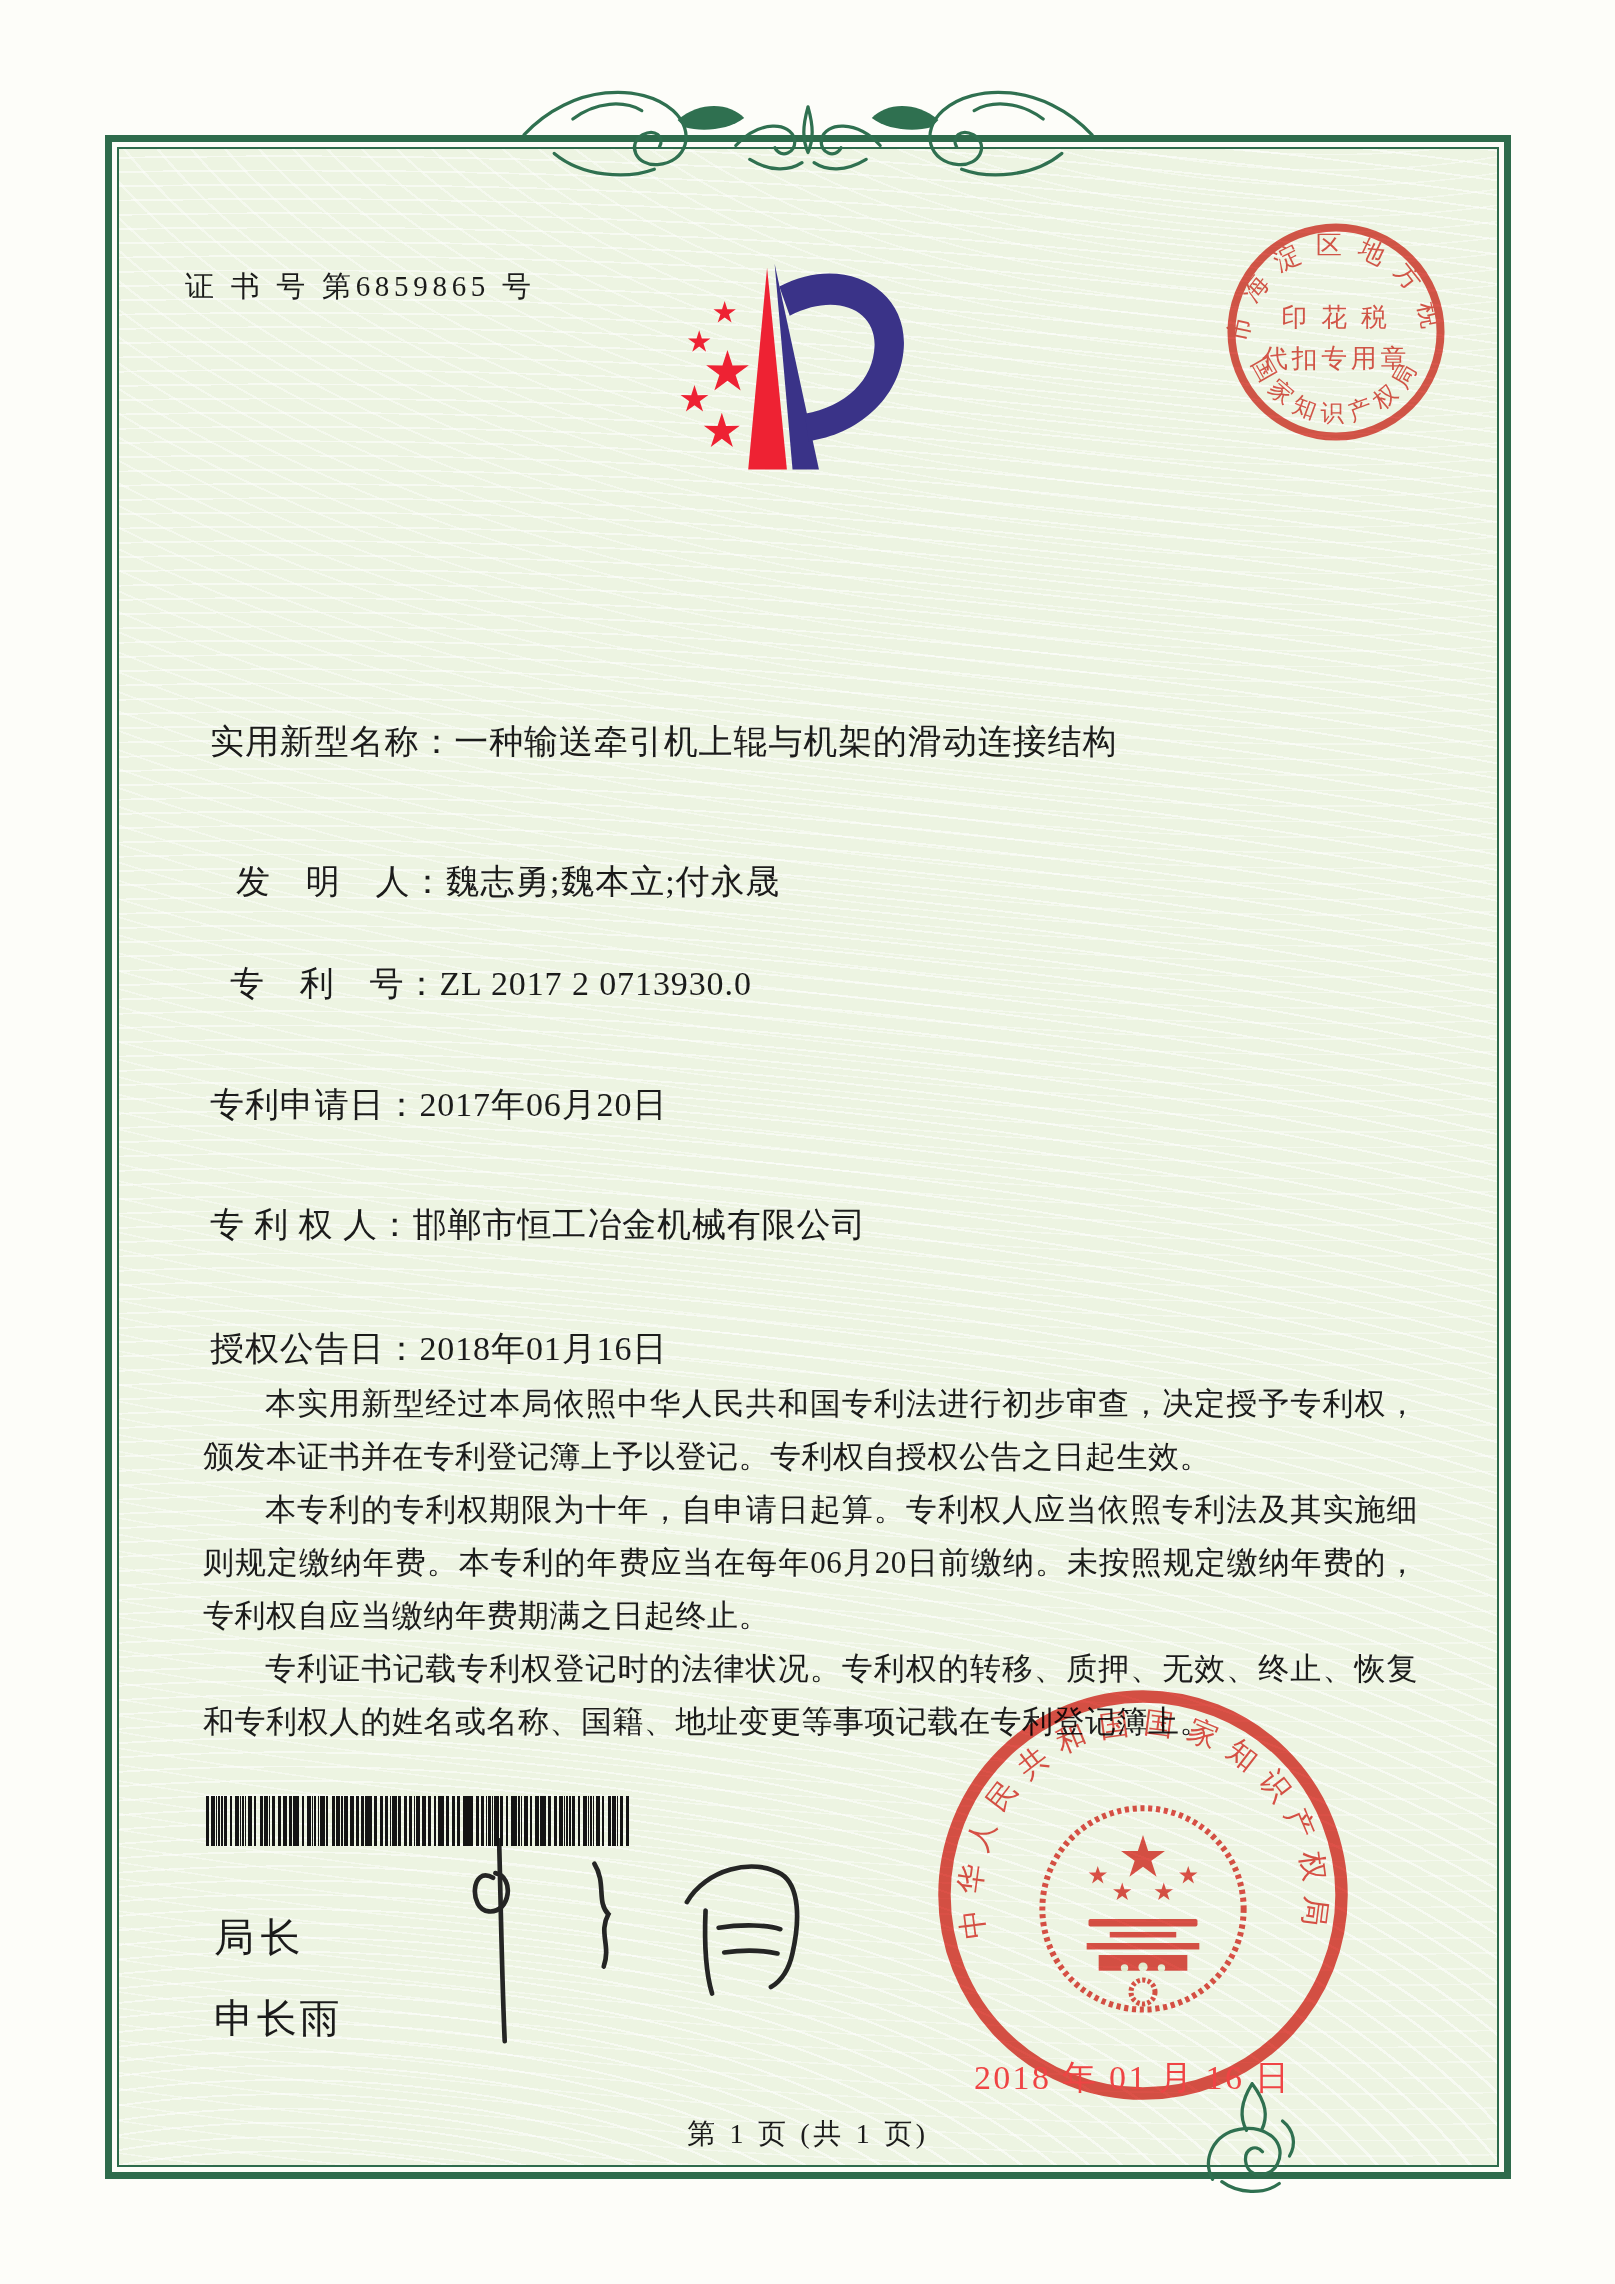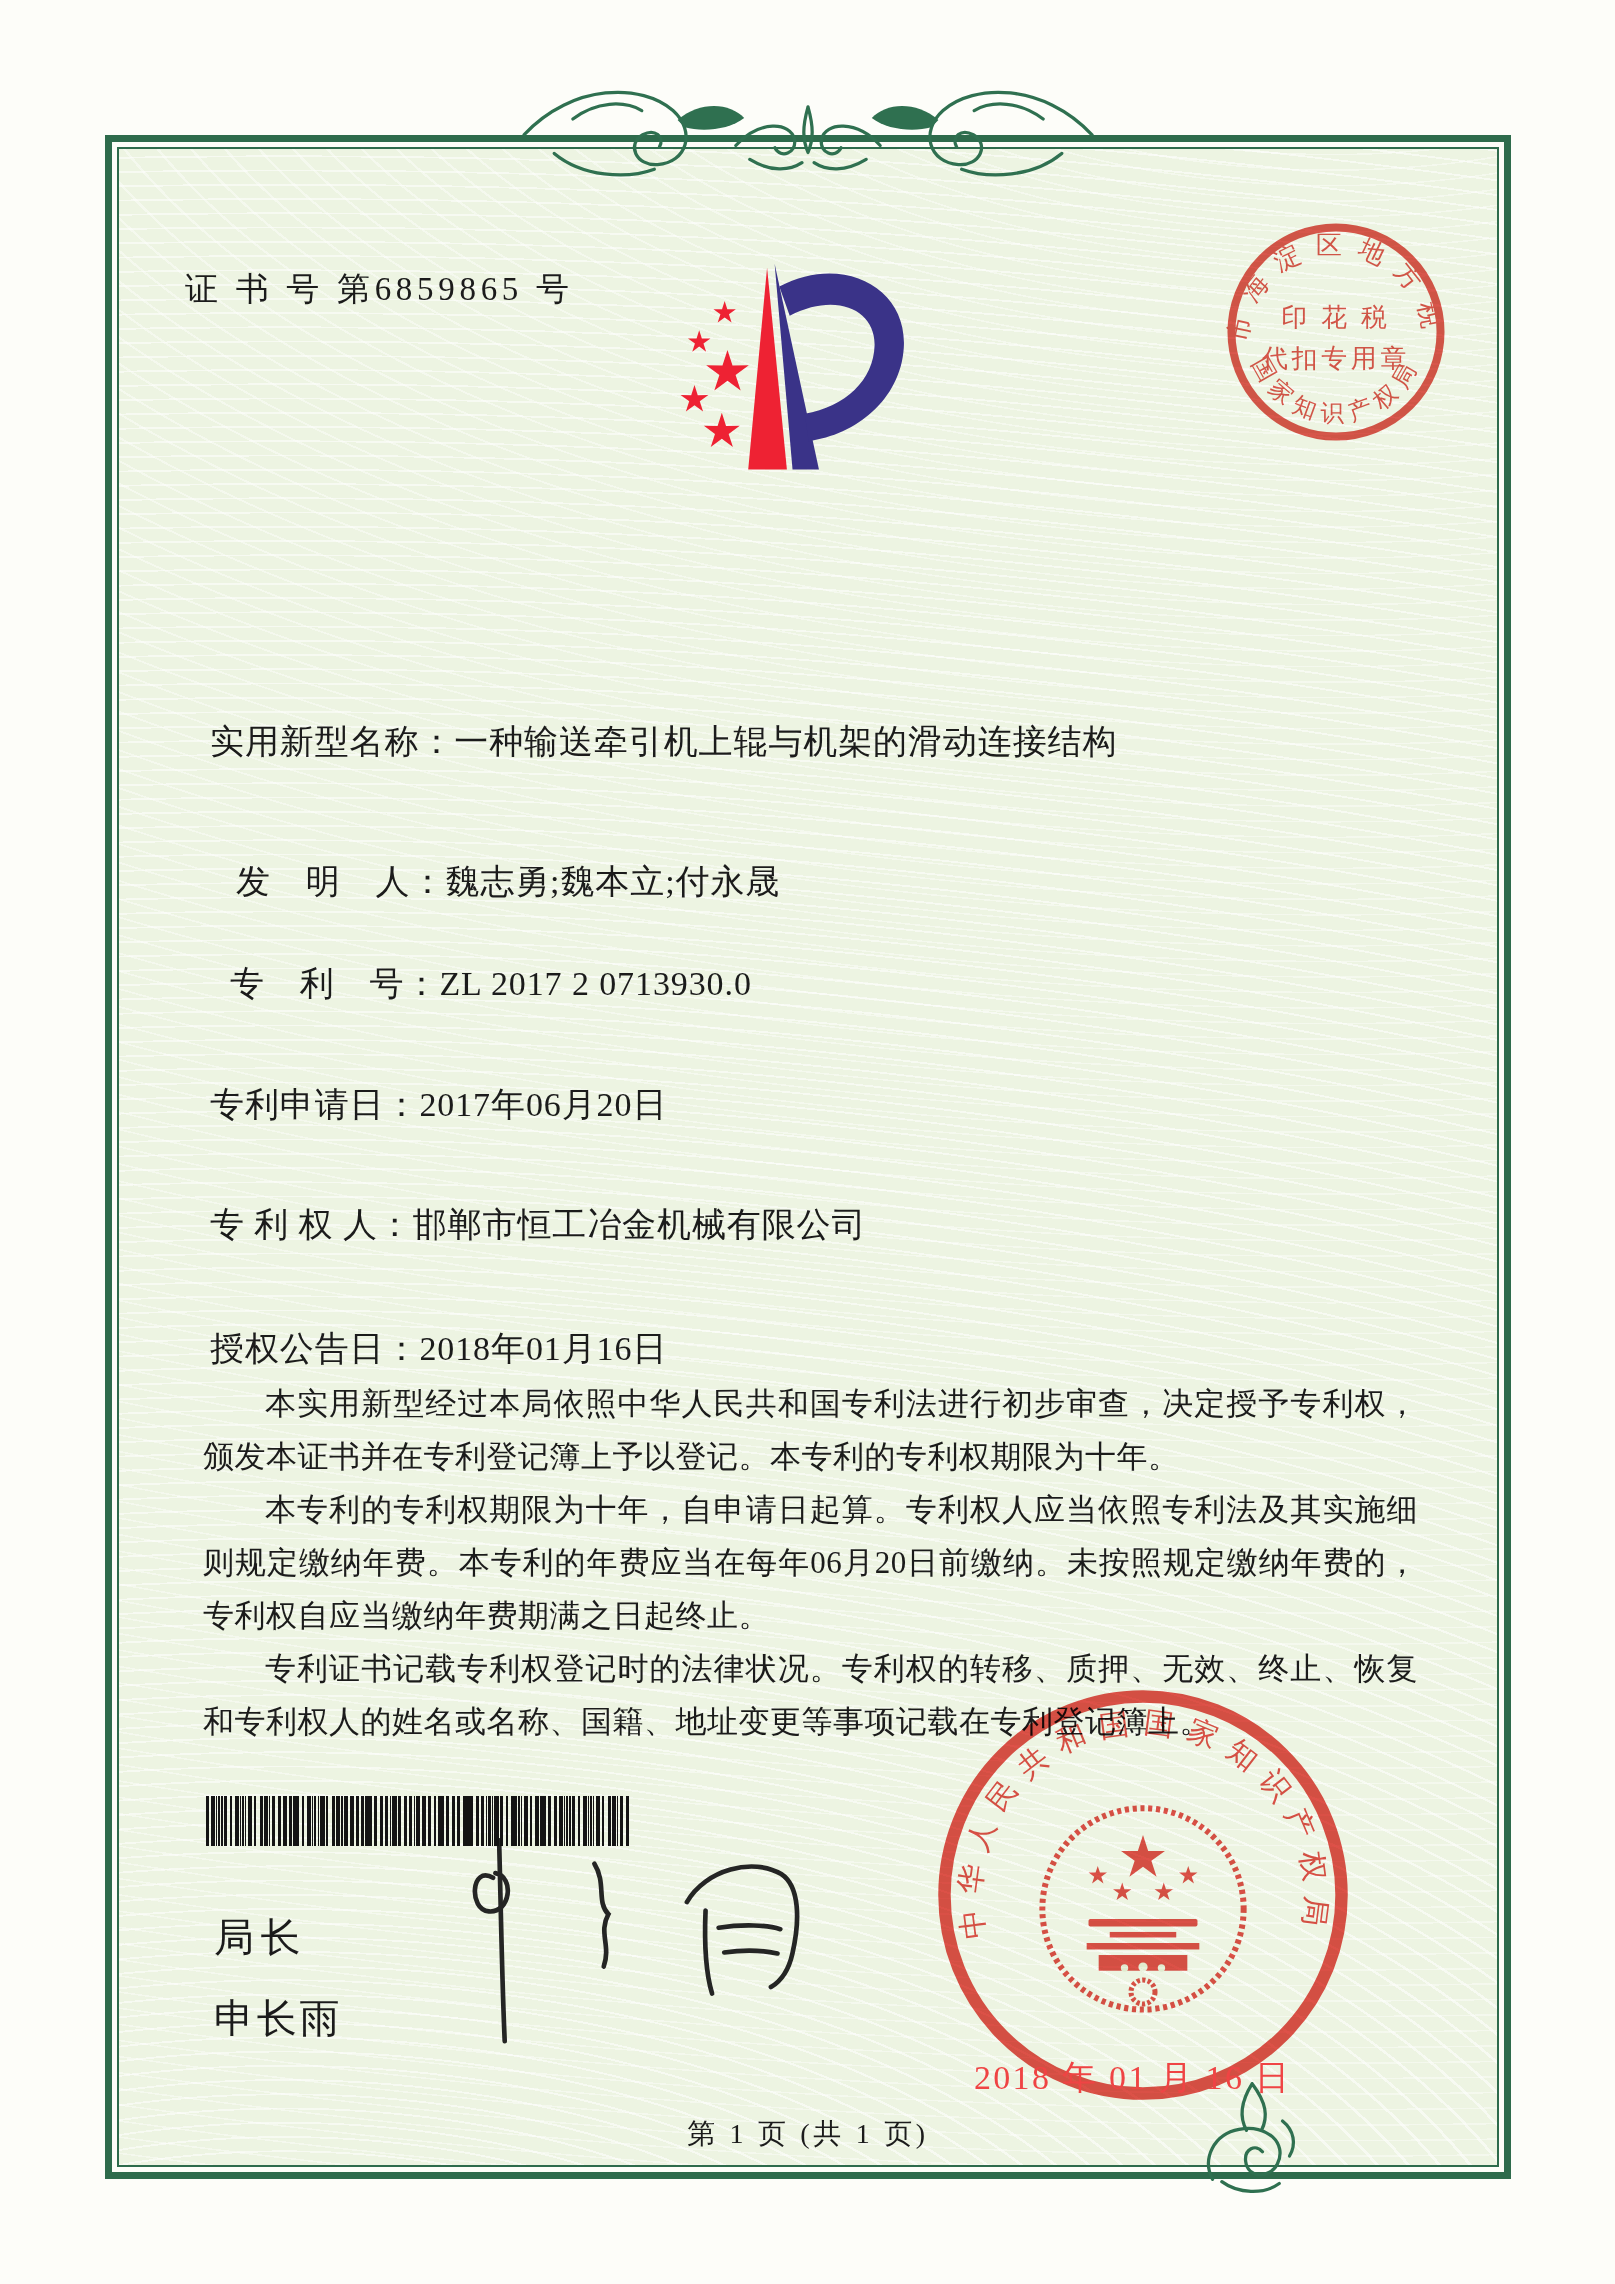--- a/index.html
+++ b/index.html
@@ -13,21 +13,21 @@
   .frame-inner{position:absolute;left:5.1px;top:5.1px;right:5.1px;bottom:5.1px;
                border:2.3px solid #2e6b4c;
                background-color:#edf4e2;
                background-image:
                  repeating-radial-gradient(ellipse 888px 444px at 12% 112%, rgba(255,255,255,0) 0 25px, rgba(255,255,255,.55) 25px 28.5px),
                  repeating-radial-gradient(ellipse 981px 491px at 88% -12%, rgba(255,255,255,0) 0 28px, rgba(255,255,255,.42) 28px 31px);}
 
   .ornament-top{position:absolute;left:516px;top:64px;width:584px;height:149px;}
   .ornament-bottom{position:absolute;left:1196px;top:2065px;width:110px;height:140px;}
 
-  .cert-no{position:absolute;left:185px;top:267px;font-size:33px;letter-spacing:4.7px;white-space:nowrap;}
+  .cert-no{position:absolute;left:185px;top:267px;font-size:29px;letter-spacing:4.7px;white-space:nowrap;}
 
   .logo{position:absolute;left:653px;top:258px;width:264px;height:222px;}
 
   .tax-seal{position:absolute;left:1223px;top:219px;width:226px;height:226px;
             mix-blend-mode:multiply;opacity:.92;}
   .tax-ring-top{font-size:55px;letter-spacing:30px;}
   .tax-ring-bottom{font-size:50px;letter-spacing:16px;}
   .tax-center{font-size:55px;letter-spacing:8px;}
 
   .title{position:absolute;left:0;top:519px;width:100%;text-align:center;
@@ -148,21 +148,21 @@
     <span>专利申请日：</span><span>2017年06月20日</span>
   </div>
   <div class="field f4">
     <span>专 利 权 人：</span><span>邯郸市恒工冶金机械有限公司</span>
   </div>
   <div class="field f5">
     <span>授权公告日：</span><span>2018年01月16日</span>
   </div>
 
   <div class="paras">
-    <p>本实用新型经过本局依照中华人民共和国专利法进行初步审查，决定授予专利权，颁发本证书并在专利登记簿上予以登记。本专利的专利权期限为十年。</p>
+    <p>本实用新型经过本局依照中华人民共和国专利法进行初步审查，决定授予专利权，颁发本证书并在专利登记簿上予以登记。专利权自授权公告之日起生效。</p>
     <p>本专利的专利权期限为十年，自申请日起算。专利权人应当依照专利法及其实施细则规定缴纳年费。本专利的年费应当在每年06月20日前缴纳。未按照规定缴纳年费的，专利权自应当缴纳年费期满之日起终止。</p>
     <p>专利证书记载专利权登记时的法律状况。专利权的转移、质押、无效、终止、恢复和专利权人的姓名或名称、国籍、地址变更等事项记载在专利登记簿上。</p>
   </div>
 
   <div class="barcode"></div>
 
   <div class="director-label">局长</div>
   <div class="director-name">申长雨</div>
 
   <svg class="signature" viewBox="0 0 850 460">

